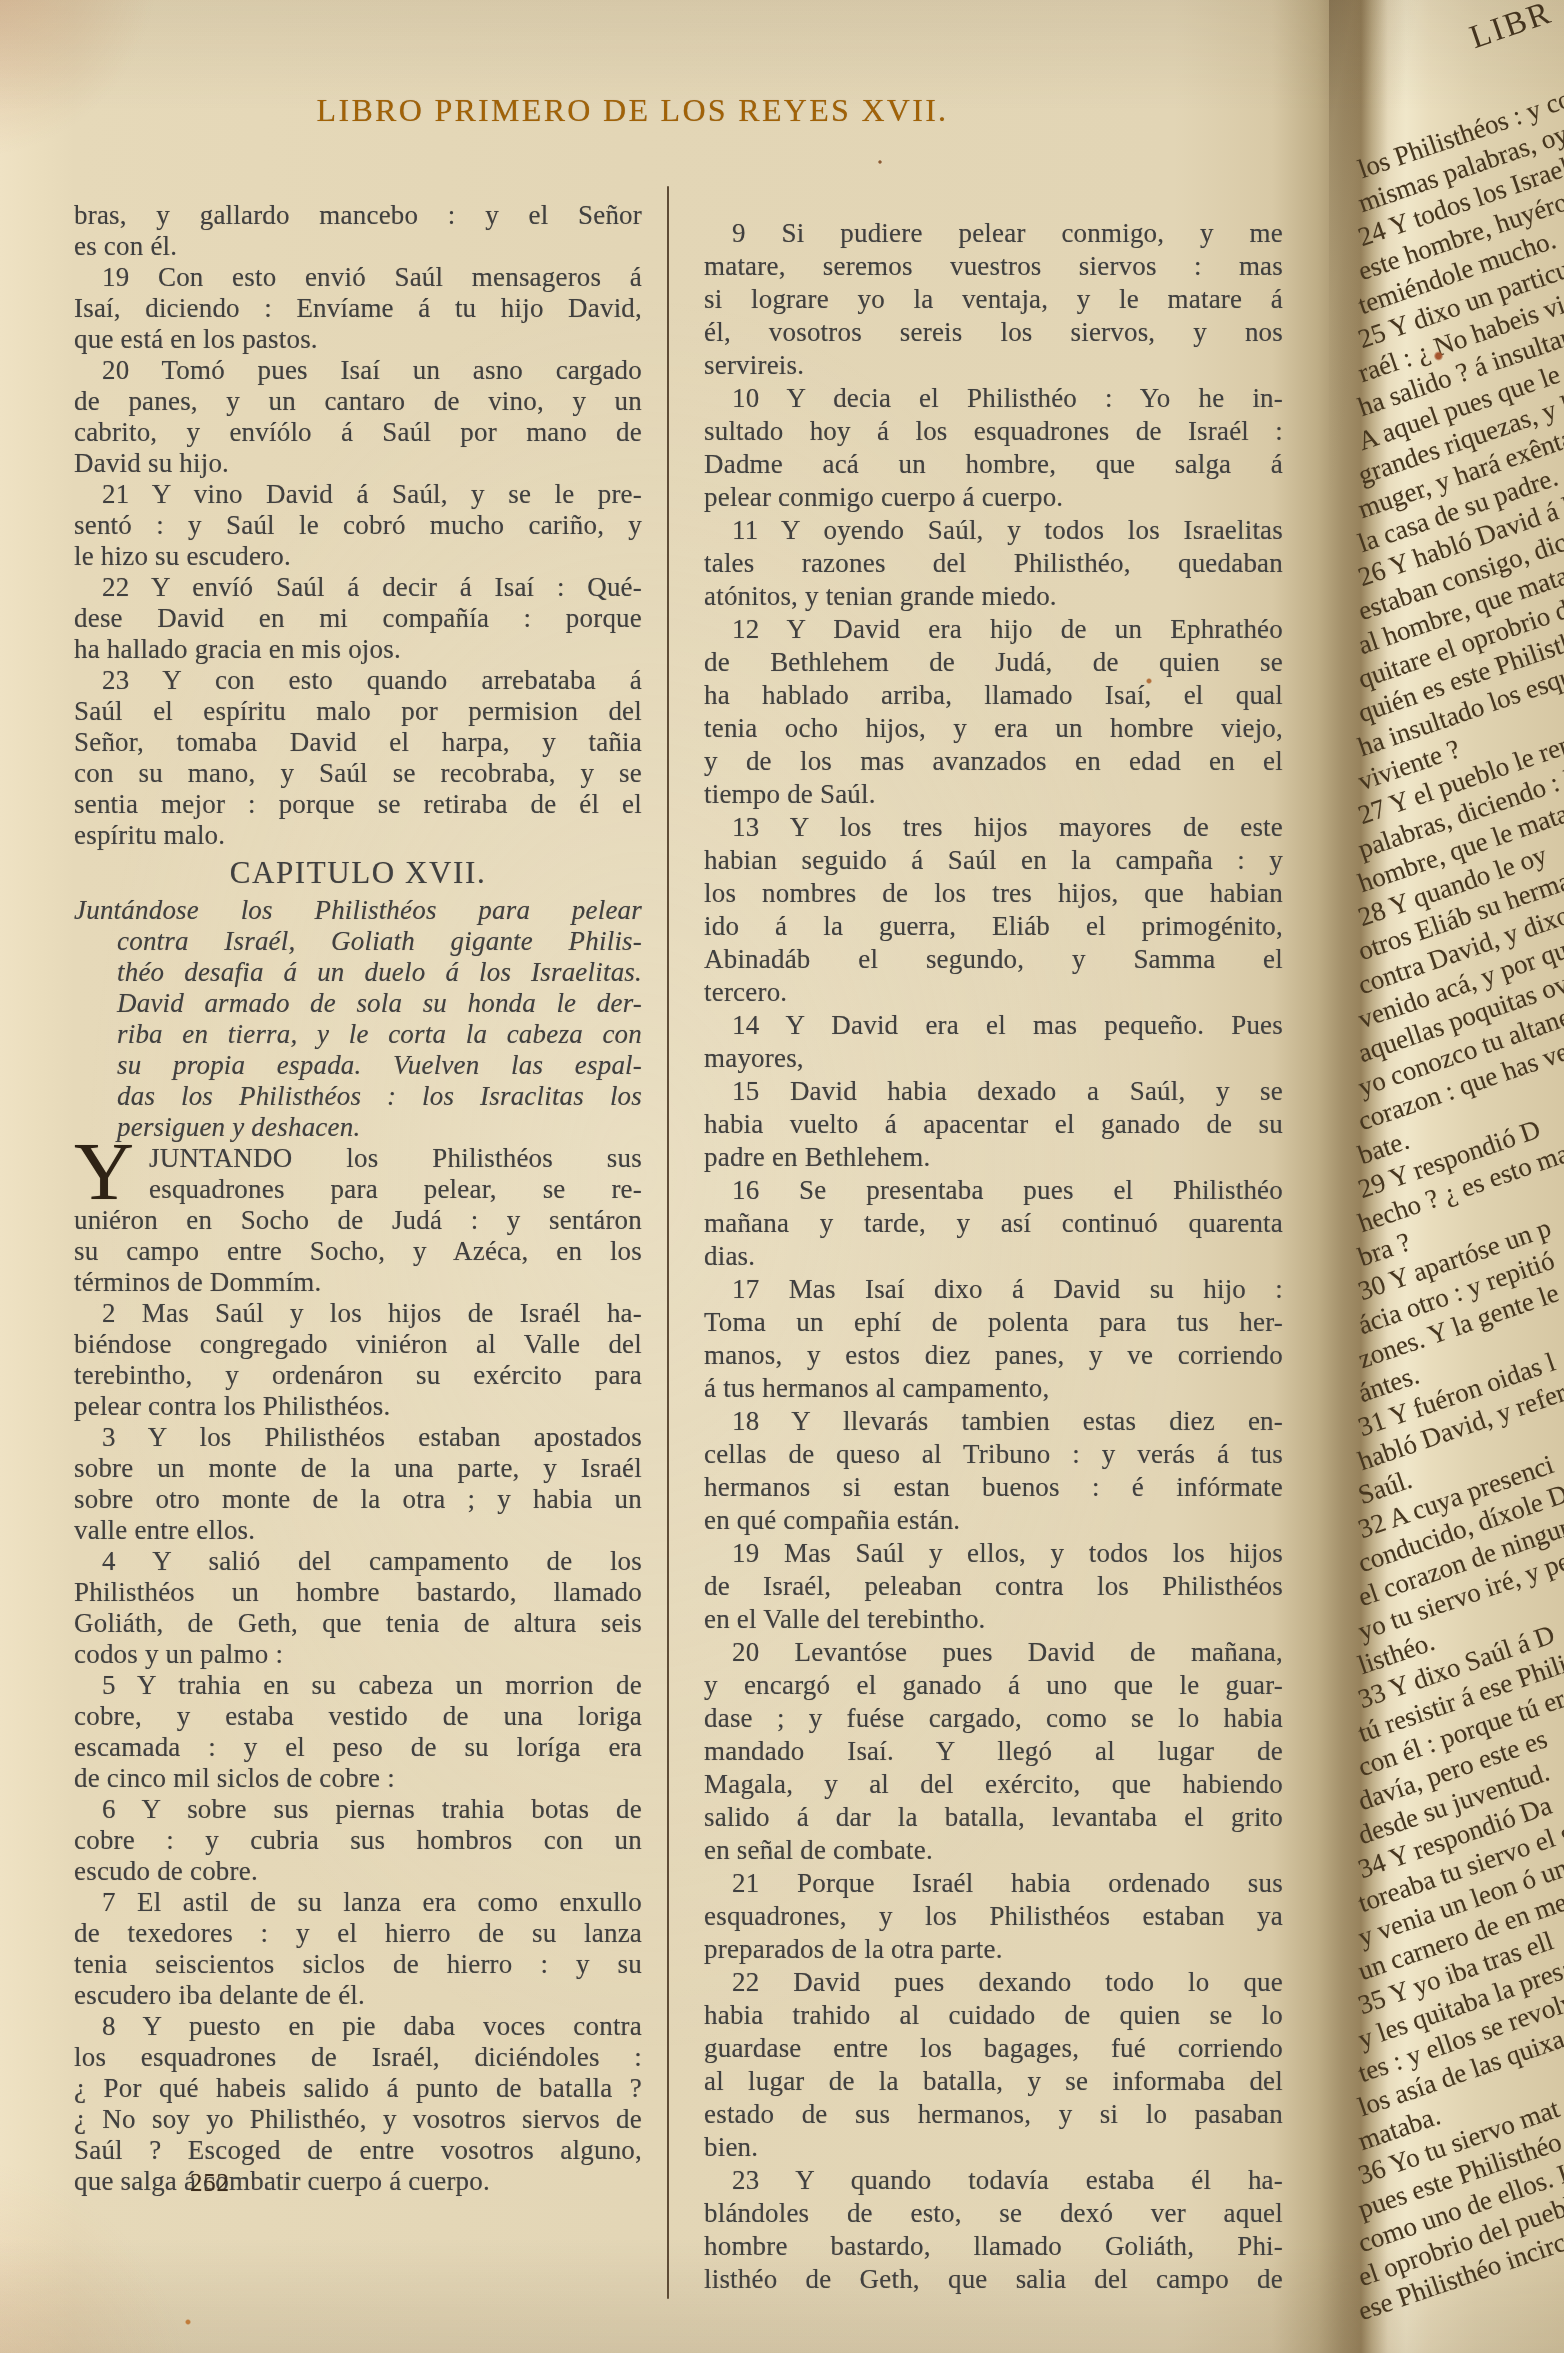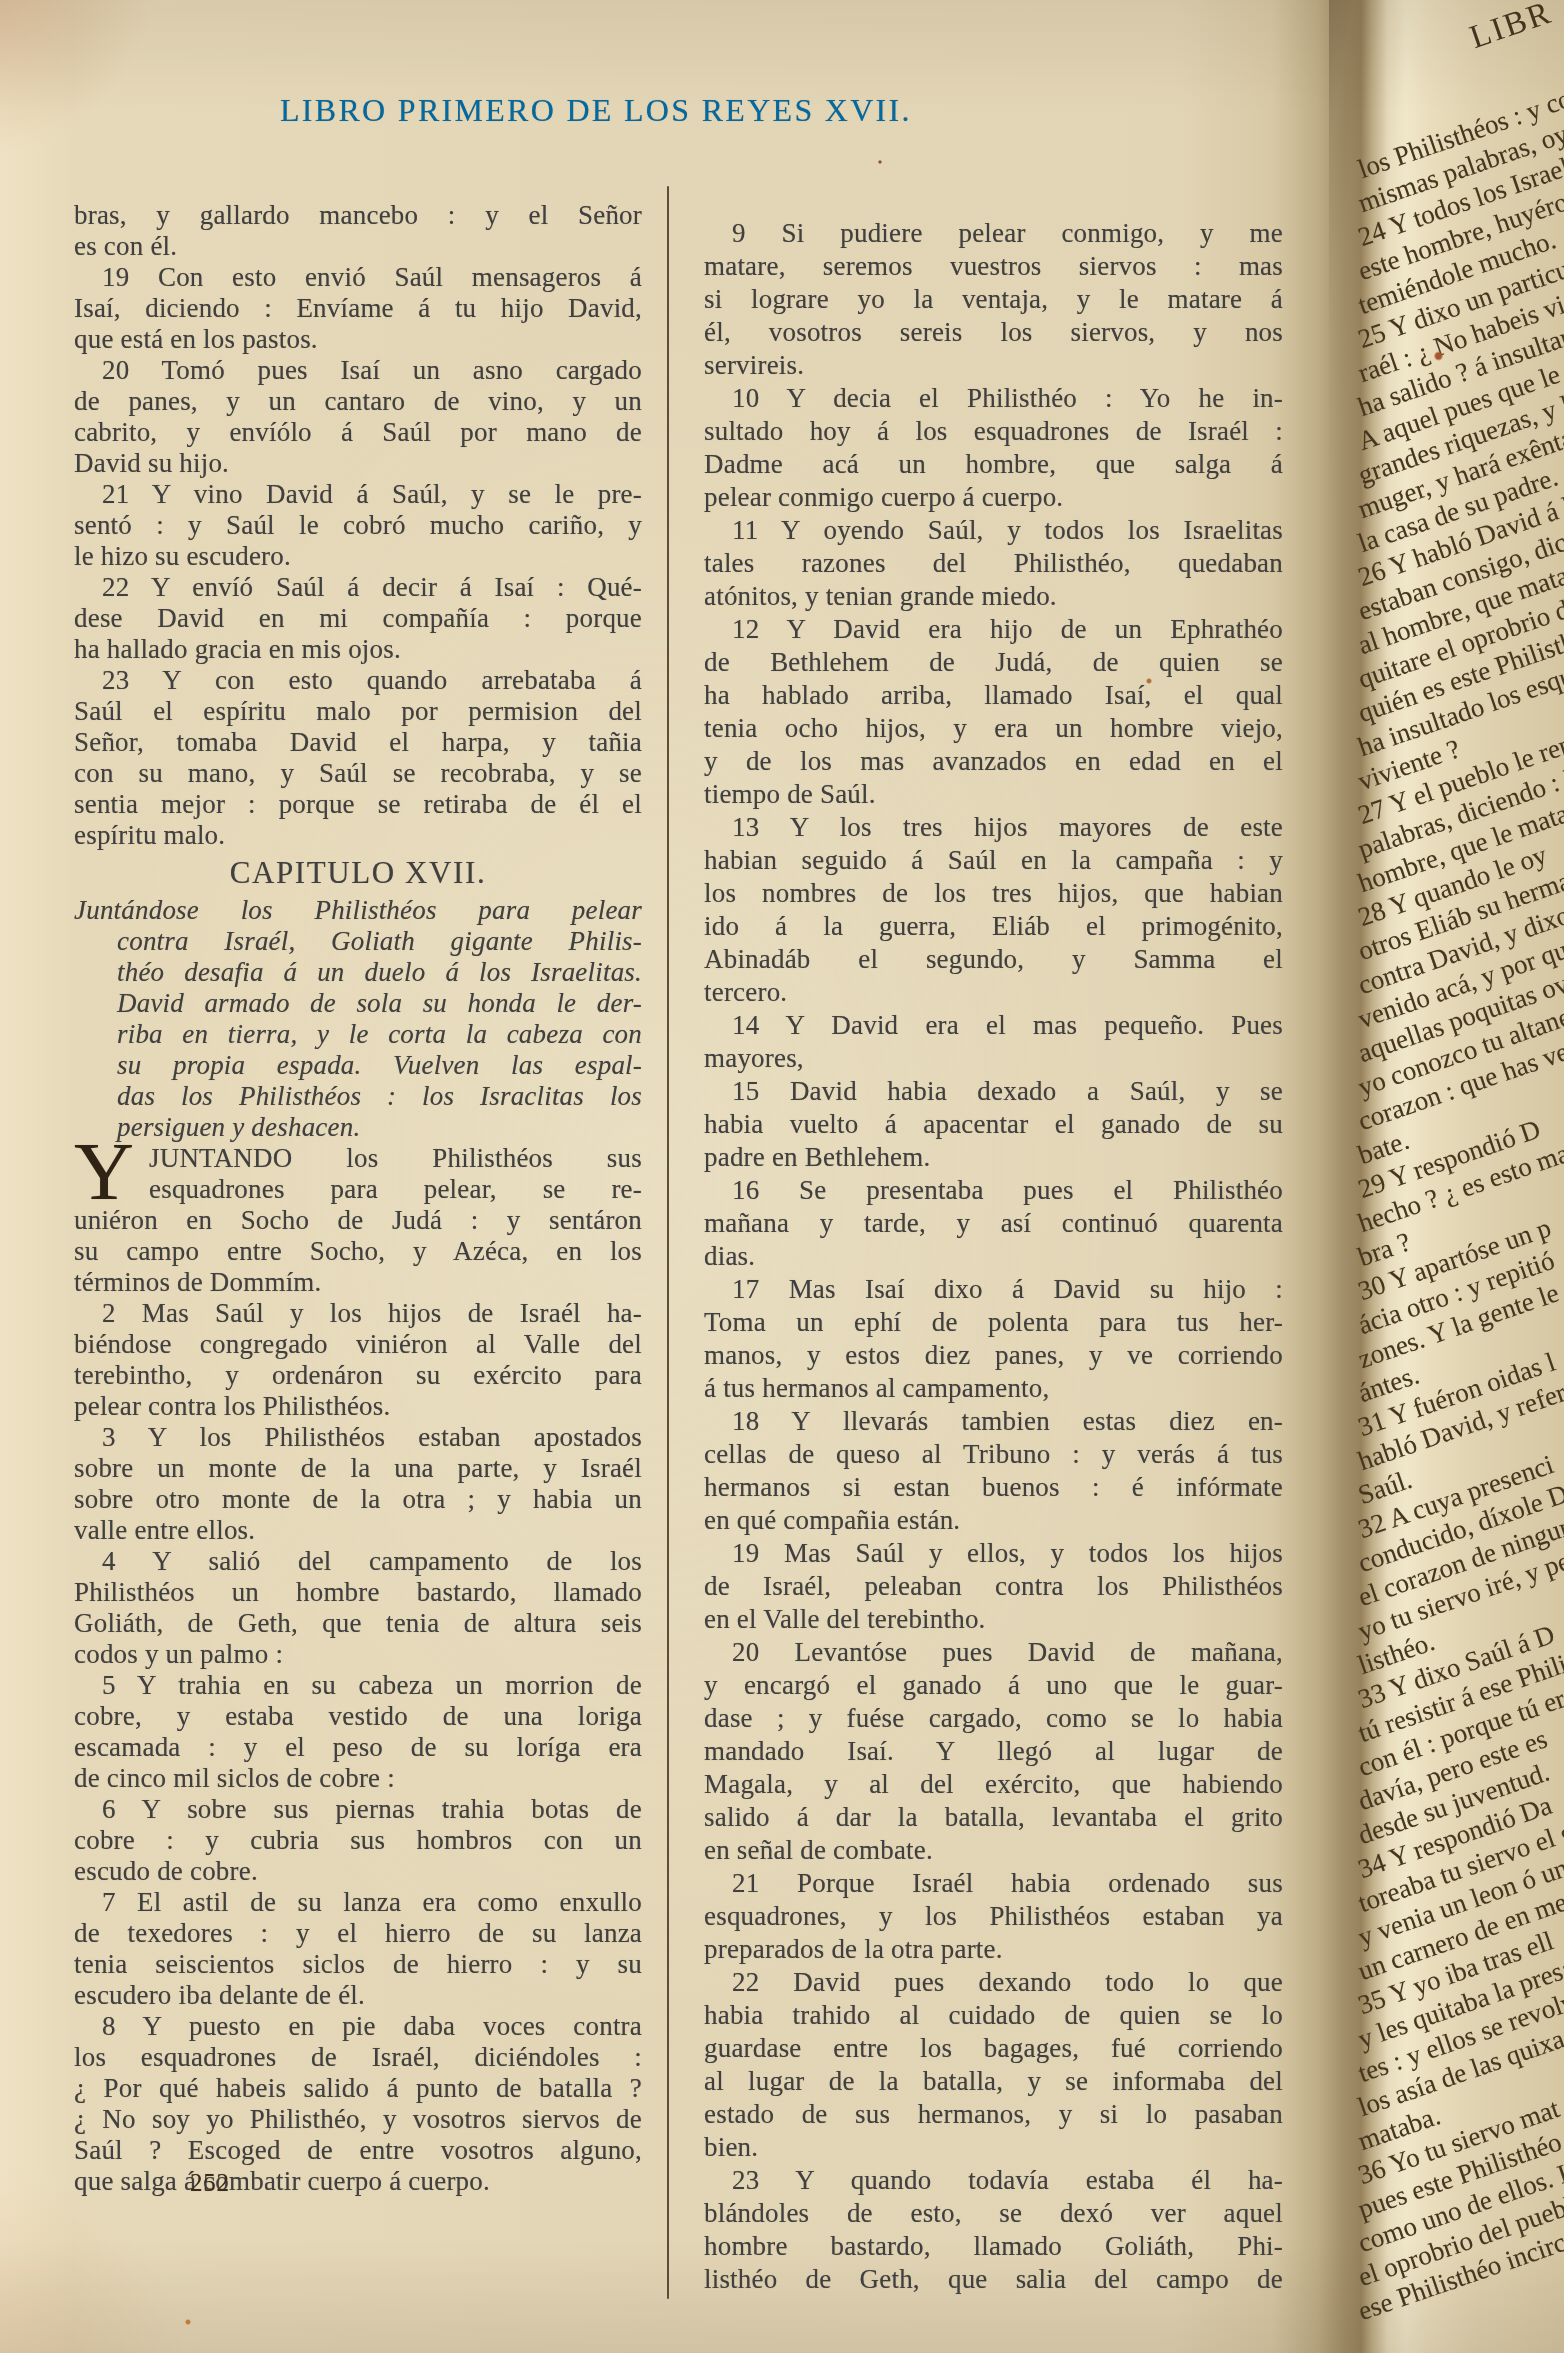--- a/index.html
+++ b/index.html
@@ -12,22 +12,22 @@
       radial-gradient(circle at -47px 2394px, rgba(210,160,115,0.30), rgba(210,160,115,0) 235px),
       radial-gradient(ellipse 743px 1174px at 642px 1174px, rgba(255,250,234,0.22), rgba(255,250,234,0) 75%),
       linear-gradient(180deg, rgba(96,74,46,0.10) 0px, rgba(96,74,46,0) 110px, rgba(96,74,46,0) 2238px, rgba(96,74,46,0.14) 2354px),
       linear-gradient(90deg,
         #efe2c4 0px,#ebdebe 35px,#e6d9b9 74px,#e3d6b6 626px,#e2d5b5 1174px,
         #d8c9a6 1272px,#bfae87 1317px,#a3906a 1343px,#97825c 1361px,
         #bfae88 1372px,#e8dcbd 1388px,#f0e7ca 1406px,#e9ddbd 1430px,
         #e0d3b1 1475px,#d6c7a3 1565px);
   }
   .running-header{
-    position:absolute;left:280px;top:92px;width:673px;
-    text-align:left;font-size:32px;letter-spacing:2.3px;color:#0369a1;
+    position:absolute;left:296px;top:92px;width:673px;
+    text-align:center;font-size:32px;letter-spacing:2.3px;color:#a16207;
     text-shadow:0 0 0.8px rgba(64,47,28,0.45);
   }
   .col{position:absolute;color:#404040;}
   .col-left{left:74px;top:200px;width:568px;}
   .col-right{left:704px;top:217px;width:579px;}
   .line{
     font-size:27px;letter-spacing:0.2px;text-align:left;
     text-shadow:0 0 0.8px rgba(59,43,26,0.38);
   }
   .col-left .line{line-height:31px;height:31px;}

